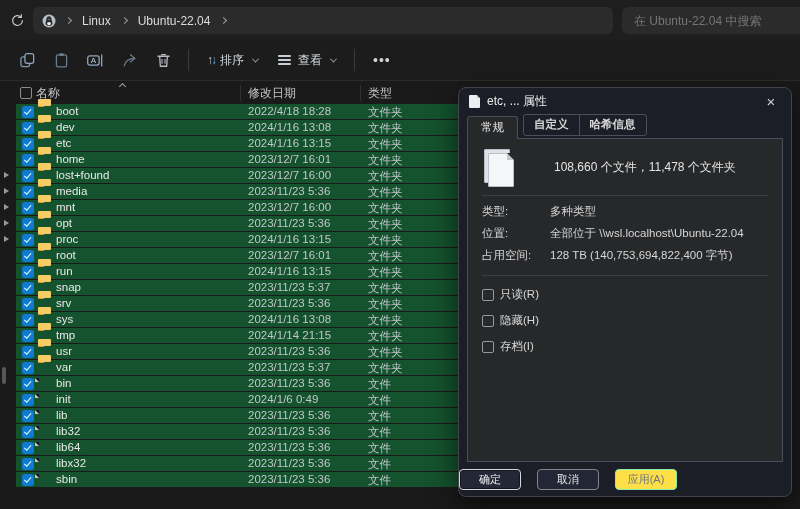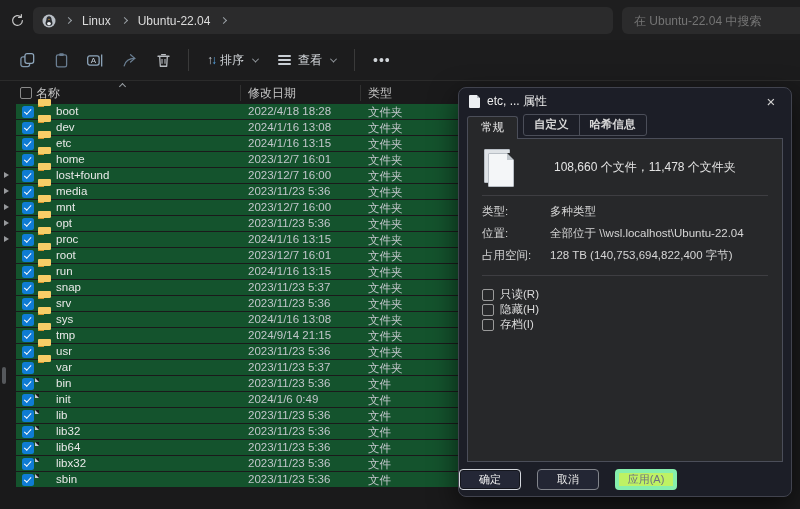--- a/index.html
+++ b/index.html
@@ -85,29 +85,29 @@
   .pages-icon .pg.front { left:4px; top:4px; }
   .pages-icon .pg.front::before { content:""; position:absolute; top:-1px; right:-1px; border-style:solid; border-width:0 7px 7px 0; border-color:#27282a #27282a #c0c6cc #c0c6cc; }
   .summary-text { font-size:12px; color:#e3e3e3; }
   .dlg-hr { border:none; border-top:1px solid #3e3e42; margin:0 14px; }
   .dlg-fields { padding:9px 14px 4px; }
   .f-row { display:flex; margin-bottom:9px; line-height:13px; }
   .f-label { width:68px; flex:none; font-size:11.5px; color:#d6d6d6; }
   .f-value { font-size:11.5px; color:#d6d6d6; }
   .dlg-attrs { display:flex; padding:11px 14px; }
   .attr-label { width:68px; flex:none; font-size:11.5px; color:#d6d6d6; }
-  .attr-opts { display:flex; flex-direction:column; }
+  .attr-opts { display:flex; flex-direction:column; gap:11px; }
   .attr-opt { display:flex; align-items:center; gap:6px; }
   .attr-box { width:12px; height:12px; border:1px solid #9a9a9a; border-radius:2px; background:transparent; }
   .attr-text { font-size:11.5px; color:#dadada; }
   .dlg-footer { height:34px; flex:none; display:flex; align-items:center; justify-content:flex-start; gap:16px; padding-right:18px; }
   .btn { width:62px; height:21px; border-radius:4px; font-size:11px; display:flex; align-items:center; justify-content:center; font-family:inherit; }
   .btn.focused { background:#242736; border:1.5px solid #d4d7dd; color:#f2f2f2; box-shadow:0 0 0 1px #14161d inset; }
   .btn.normal { background:#232634; border:1px solid #82858c; color:#e8e8e8; }
-  .btn.disabled { background:#bef264; border:4px solid #86efac; color:#6f7480; }
+  .btn.disabled { background:#fde047; border:1px solid #86efac; color:#6f7480; }
 
   svg { display:block; }
 </style>
 </head>
 <body>
 
 <div class="app">
 
   <div class="topbar">
     <div class="refresh-btn">
@@ -340,21 +340,21 @@
       <span class="fdate">2024/1/16 13:08</span>
       <span class="ftype">文件夹</span>
     </div>
 
     <div class="row">
       <span class="cb">
           <i class="check"></i>
         </span>
       <span class="ficon icon-folder"></span>
       <span class="fname">tmp</span>
-      <span class="fdate">2024/9/14 21:15</span>
+      <span class="fdate">2024/1/14 21:15</span>
       <span class="ftype">文件夹</span>
     </div>
 
     <div class="row">
       <span class="cb">
           <i class="check"></i>
         </span>
       <span class="ficon icon-folder"></span>
       <span class="fname">usr</span>
       <span class="fdate">2023/11/23 5:36</span>

